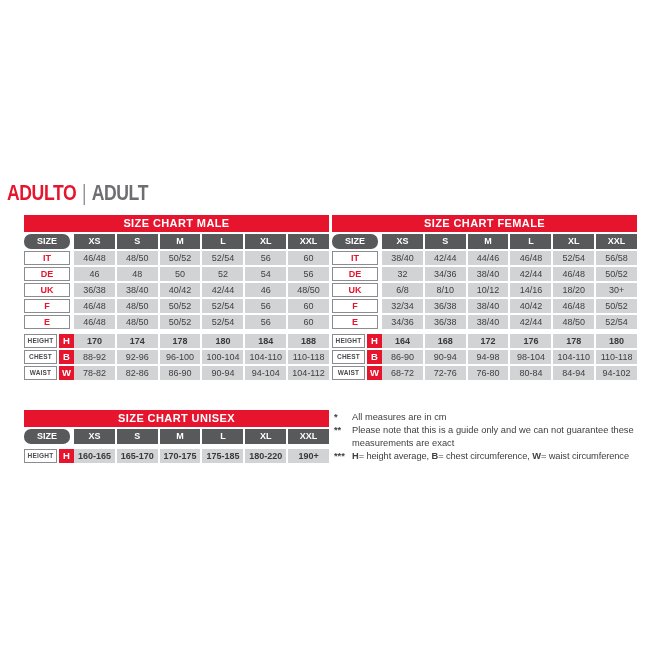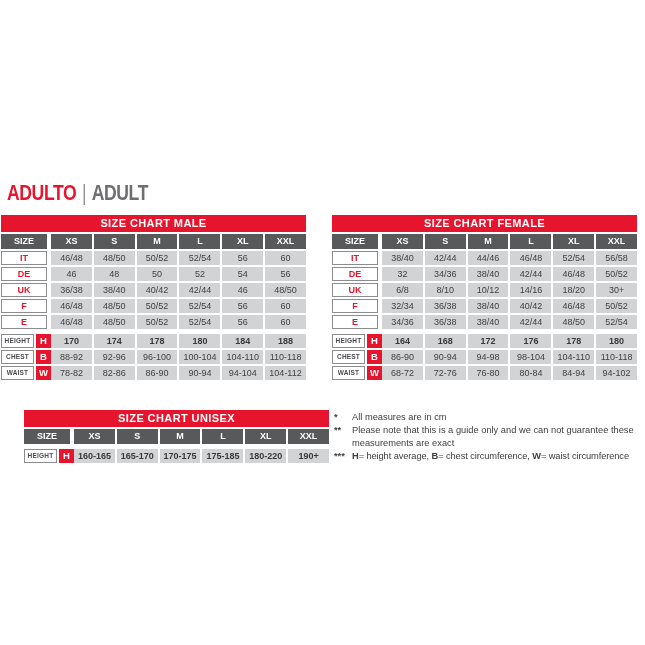--- a/index.html
+++ b/index.html
@@ -18,37 +18,37 @@
     position: absolute; left: 7px; top: 180px;
     font-size: 22px; font-weight: bold; letter-spacing: -0.5px;
     transform: scaleX(0.80); transform-origin: 0 50%;
     white-space: nowrap;
   }
   .t-red  { color: var(--red); }
   .t-sep  { color: #939598; font-weight: normal; margin: 0 7px; }
   .t-dark { color: #6d6e71; }
 
   .table { position: absolute; width: 305px; }
-  .t-male   { left: 1px;   top: 215px; }
+  .t-male   { left: 24px;   top: 215px; }
   .t-female { left: 332px; top: 215px; }
   .t-unisex { left: 24px;   top: 410px; }
 
   .bar {
     height: 17px; line-height: 17px;
     background: var(--red); color: #fff;
     font-size: 11px; font-weight: bold; text-align: center;
     letter-spacing: 0.4px;
   }
   .row  { display: flex; margin-top: 2px; height: 14px; }
   .head { height: 15px; }
   .hc {
     background: var(--hdr); color: #fff;
     font-weight: bold; font-size: 9px; text-align: center; line-height: 15px;
   }
-  .sc { width: 46px; margin-right: 4px; }
+  .sc { width: 46px; margin-right: 4px; border-radius: 7px; }
   .v  { flex: 1; }
   .v + .v { margin-left: 2px; }
   .lbl {
     width: 46px; margin-right: 4px;
     background: #fff; border: 1px solid #8a8c8f;
     color: var(--red); font-weight: bold; font-size: 9px;
     text-align: center; line-height: 12px;
   }
   .cell {
     background: var(--cell); color: var(--txt);

